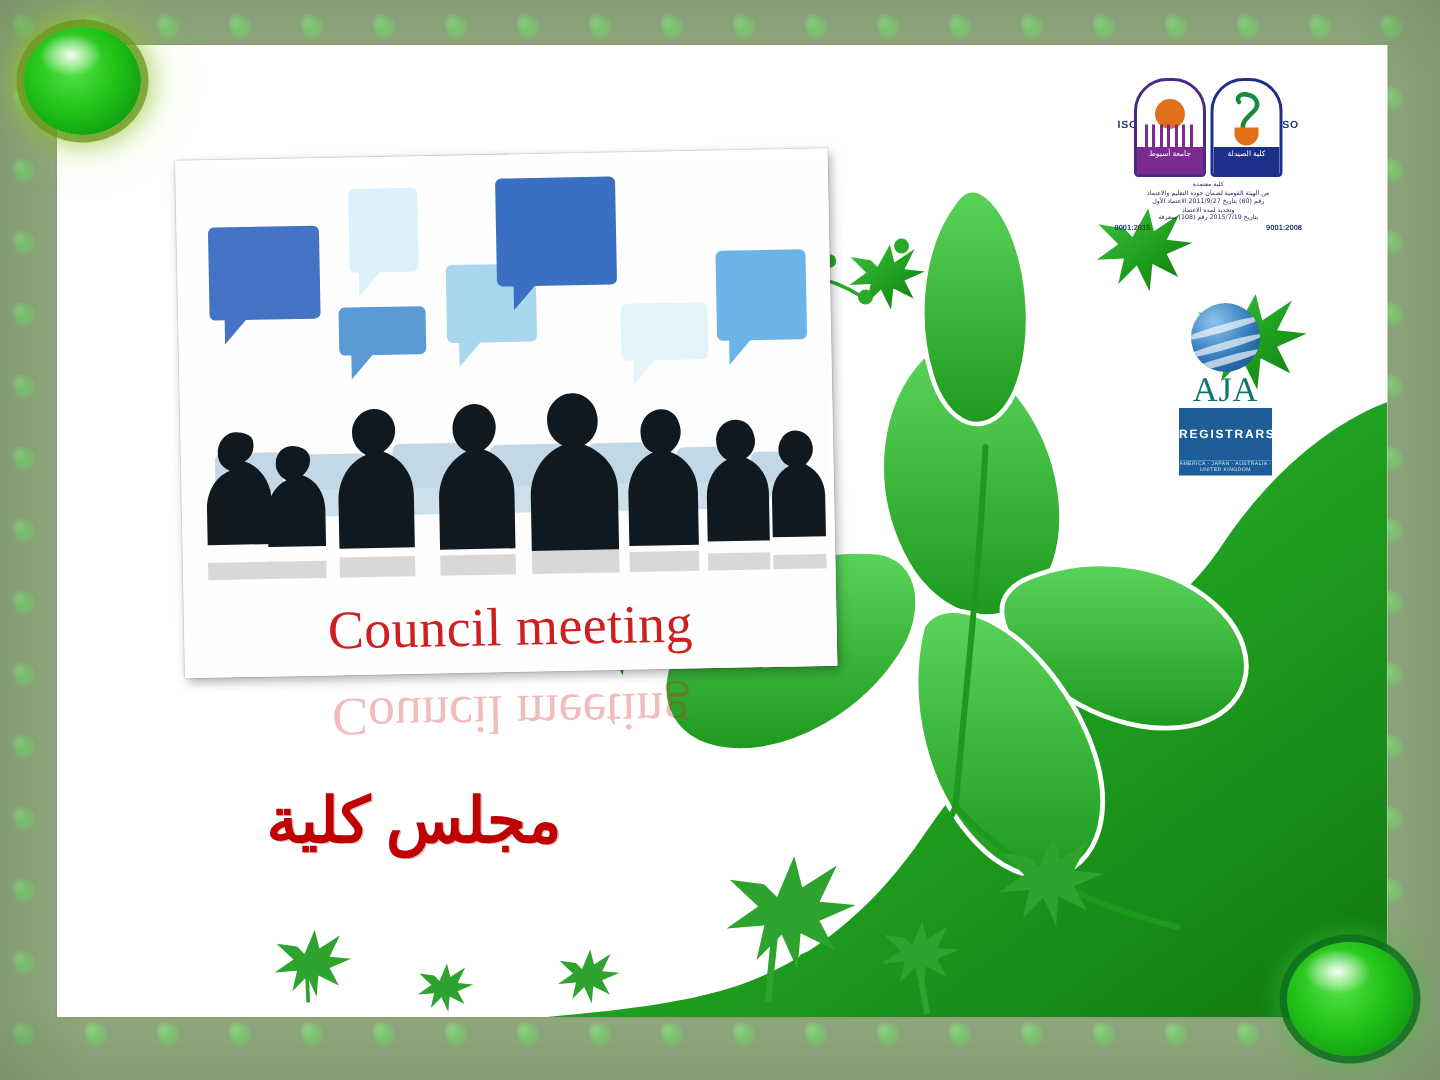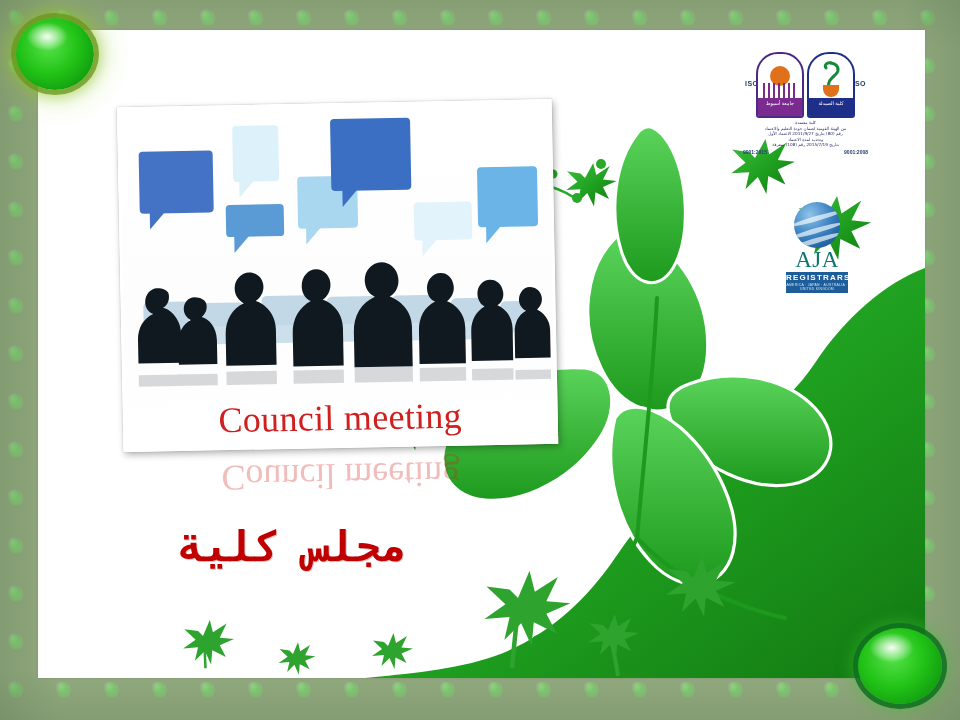--- a/index.html
+++ b/index.html
@@ -146,26 +146,26 @@
     font-family: "Liberation Serif", serif;
     font-size: 36px;
     transform: scaleY(-1);
   }
 
   
   #arabic-title {
     position: absolute;
     left: 108px; top: 492px;
     width: 260px;
-    text-align: right;
+    text-align: center;
     color: #c00000;
     font-size: 42px;
     font-weight: bold;
     direction: rtl;
-    font-family: Liberation Mono, monospace;
+    font-family: Liberation Serif, serif;
     text-shadow: 1px 1px 0 rgba(120,0,0,.25);
   }
 
   
   #university-logo {
     position: absolute;
     left: 705px; top: 22px;
     width: 125px;
     text-align: center;
   }
@@ -294,21 +294,21 @@
     color: #0f766e;
     line-height: 24px;
     letter-spacing: .5px;
   }
   #aja-bar {
     background: #1d5d9a;
     color: #fff;
     font-size: 8px;
     letter-spacing: 1.2px;
     font-weight: bold;
-    padding: 1px 0;
+    padding: 13px 0;
   }
   #aja-sub {
     background: #1d5d9a;
     color: #cfe4f5;
     font-size: 3.4px;
     letter-spacing: .3px;
     padding-bottom: 2px;
   }
 </style>
 </head>

